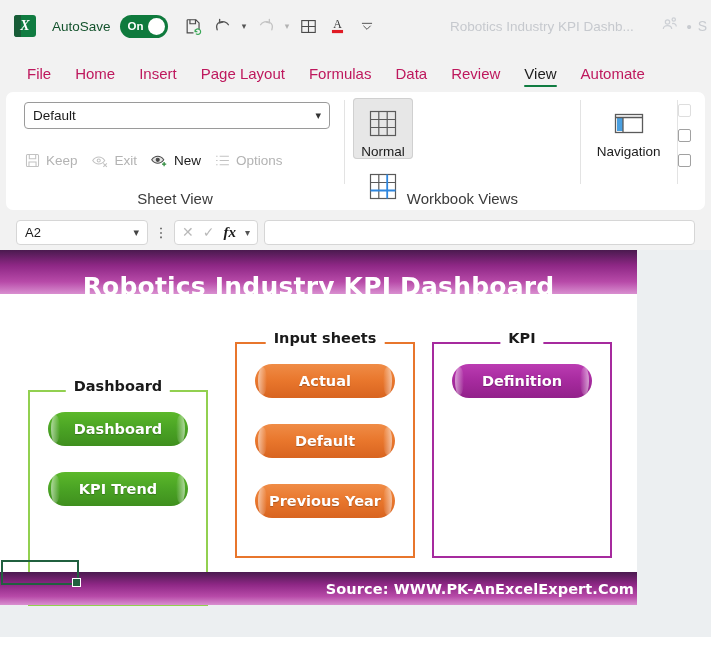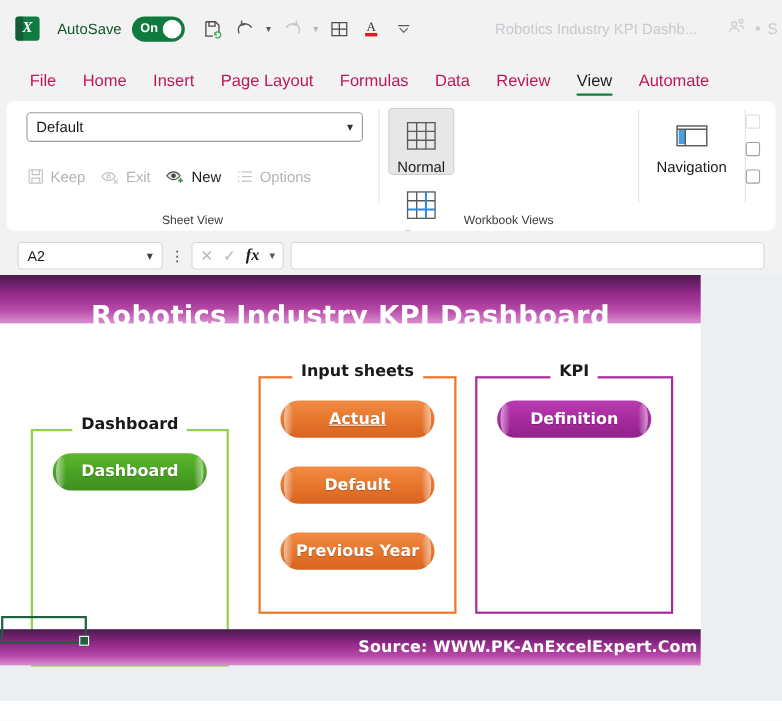--- a/index.html
+++ b/index.html
@@ -122,21 +122,21 @@
     background: #fff;
     border-radius: 7px;
     display: flex;
     align-items: stretch;
     position: relative;
     overflow: hidden;
   }
   .rgroup { position: relative; display:flex; flex-direction:column; }
   .rgroup .gname {
     position:absolute; bottom: 3px; left:0; right:0;
-    text-align:center; font-size: 11px; color:#3b3b3b;
+    text-align:center; font-size: 15px; color:#3b3b3b;
   }
   .rsep { width:1px; background:#e3e3e3; margin: 8px 0 26px 0; flex:none; }
 
   
   .sv { width: 345px; padding: 10px 14px 0 18px; }
   .sv-select {
     height: 27px;
     border: 1px solid #9a9a9a;
     border-radius: 4px;
     display:flex; align-items:center;
@@ -519,28 +519,31 @@
 
     <div class="groups">
 
       <div class="grp" style="left: 28px; margin-top: 48px;">
         <div class="gbox" style="border-color:#92d050;"></div>
         <div class="glabel">Dashboard</div>
         <div class="btns">
           <div class="pill" style="background: linear-gradient(to bottom, #5cb82b 0%, #4aa324 50%, #3f8f1e 100%);">
             <span class="txt">Dashboard</span>
           </div>
+          <div class="pill" style="background: linear-gradient(to bottom, #5cb82b 0%, #4aa324 50%, #3f8f1e 100%);">
+            <span class="txt">KPI Trend</span>
+          </div>
         </div>
       </div>
 
       <div class="grp" style="left: 235px;">
         <div class="gbox" style="border-color:#e8762c;"></div>
         <div class="glabel">Input sheets</div>
         <div class="btns">
-          <div class="pill" style="background: linear-gradient(to bottom, #f08c46 0%, #e8762c 50%, #d86420 100%); text-decoration: underline;">
+          <div class="pill" style="background: linear-gradient(to bottom, #f08c46 0%, #e8762c 50%, #d86420 100%);">
             <span class="txt">Actual</span>
           </div>
           <div class="pill" style="background: linear-gradient(to bottom, #f08c46 0%, #e8762c 50%, #d86420 100%);">
             <span class="txt">Default</span>
           </div>
           <div class="pill" style="background: linear-gradient(to bottom, #f08c46 0%, #e8762c 50%, #d86420 100%);">
             <span class="txt">Previous Year</span>
           </div>
         </div>
       </div>

